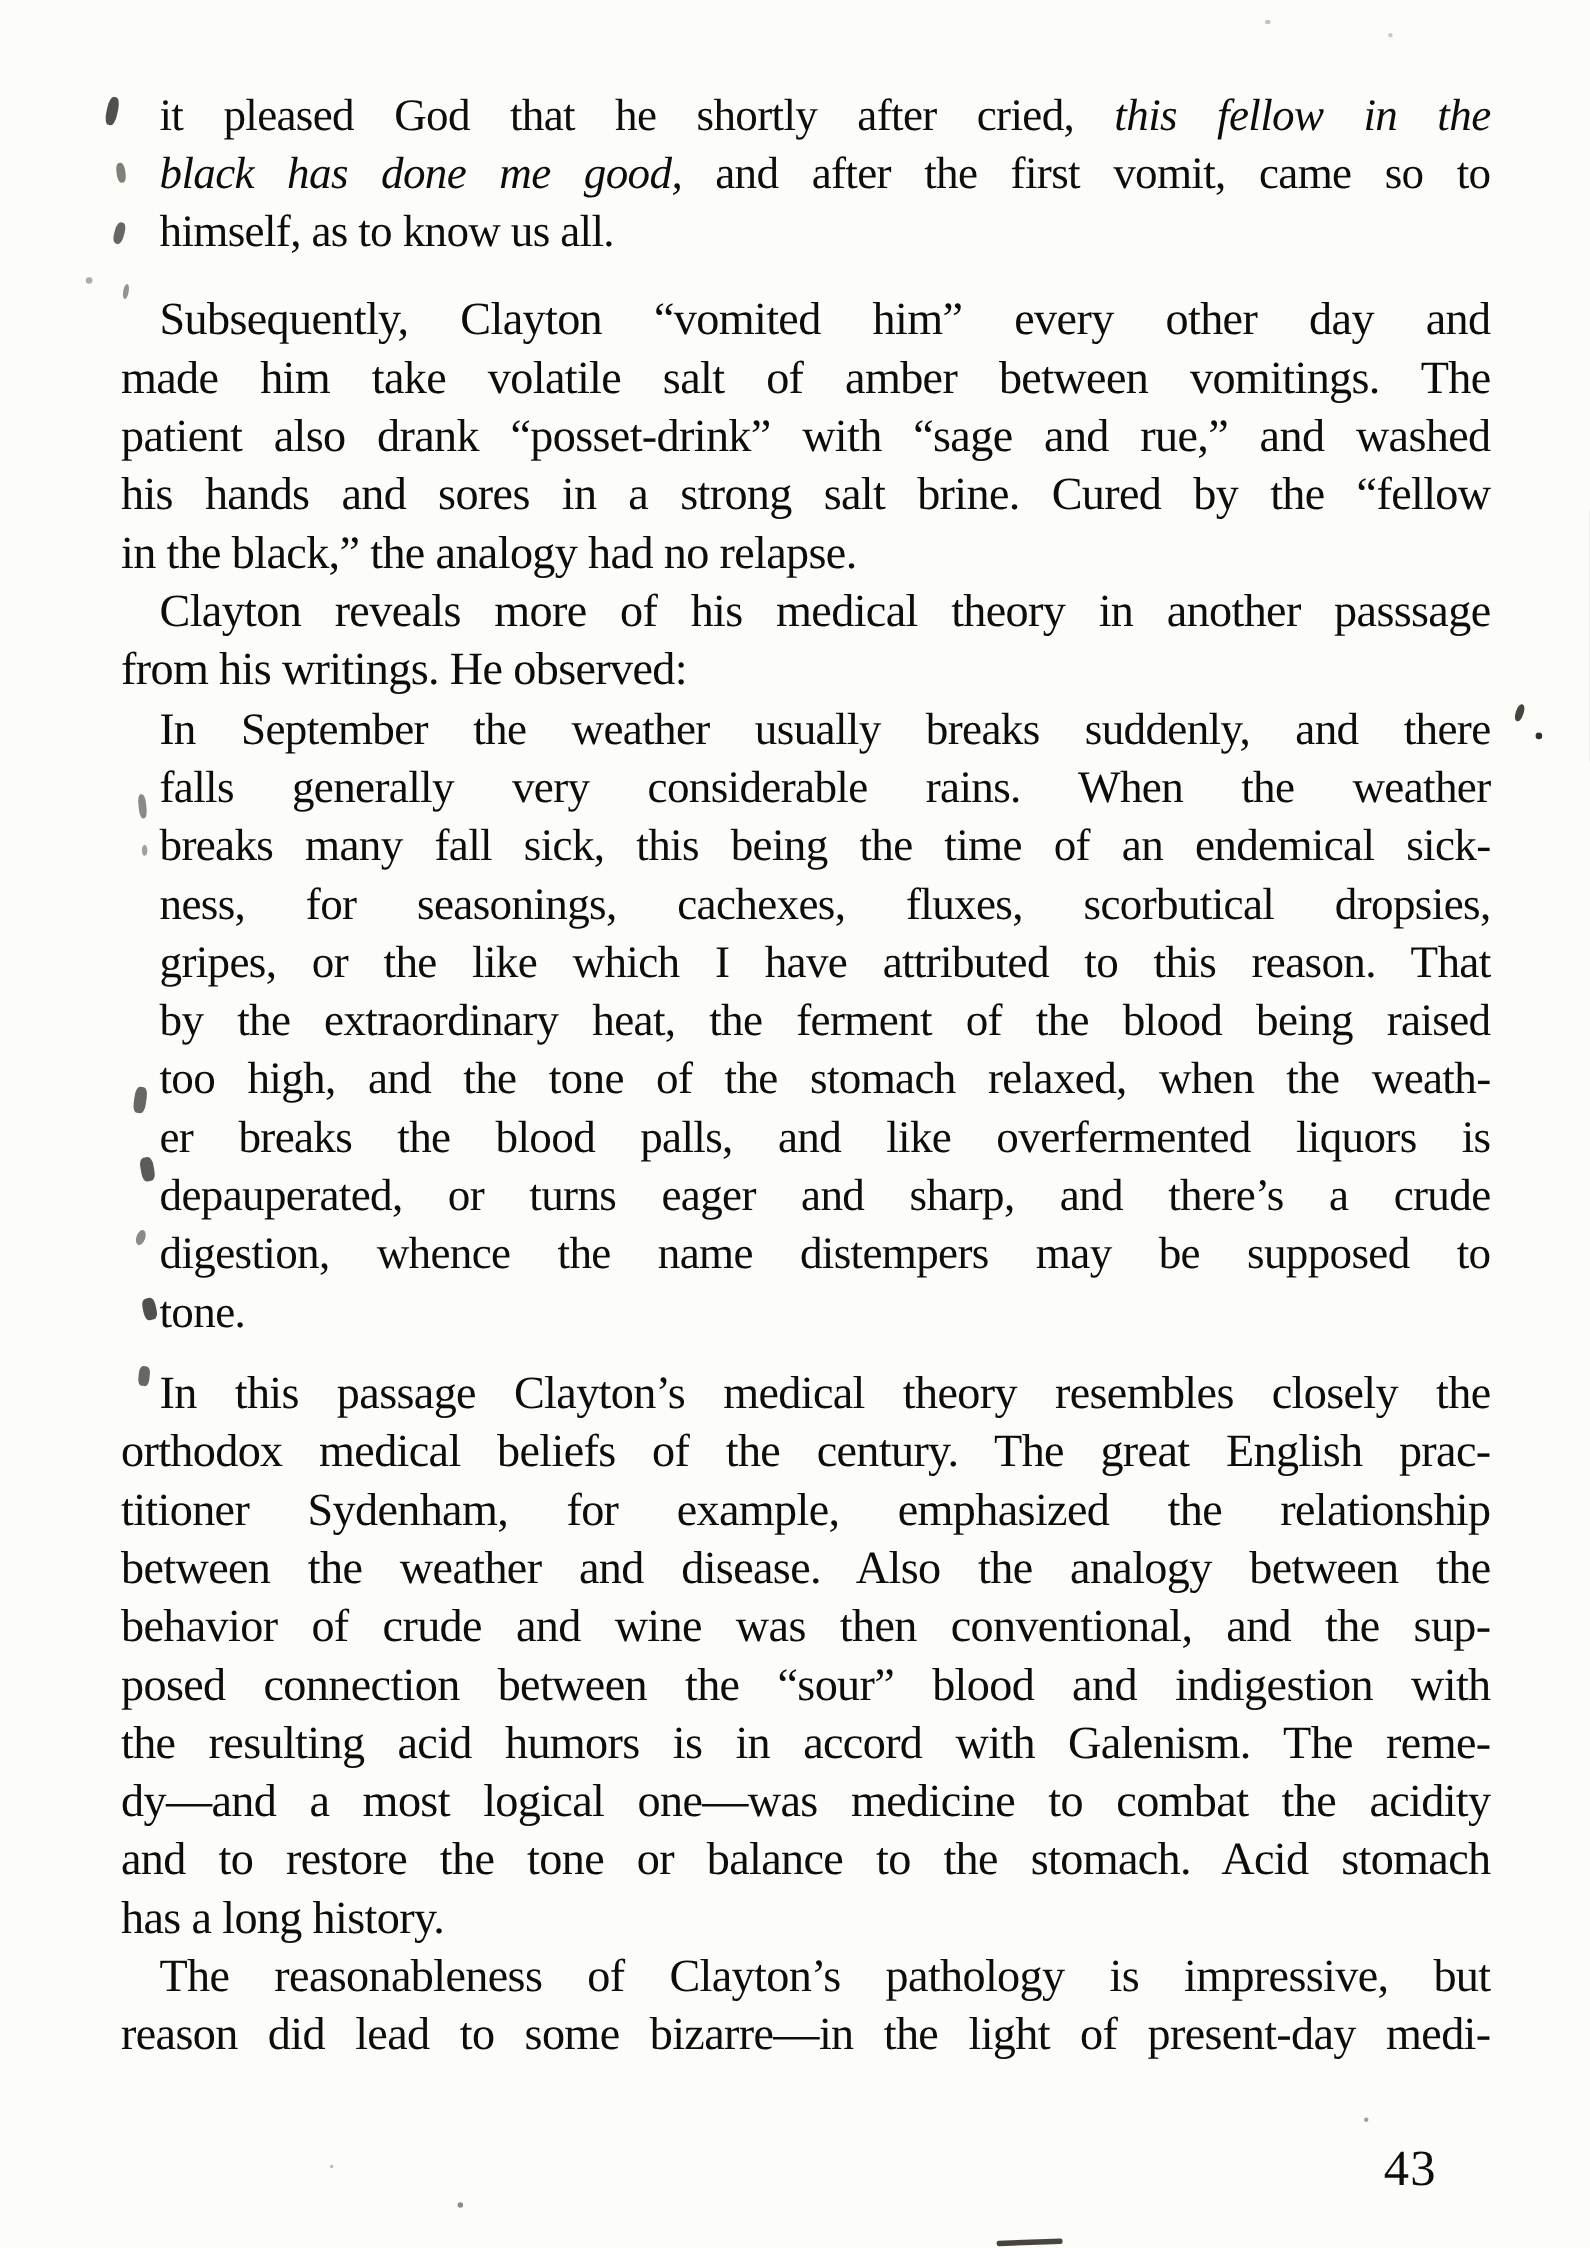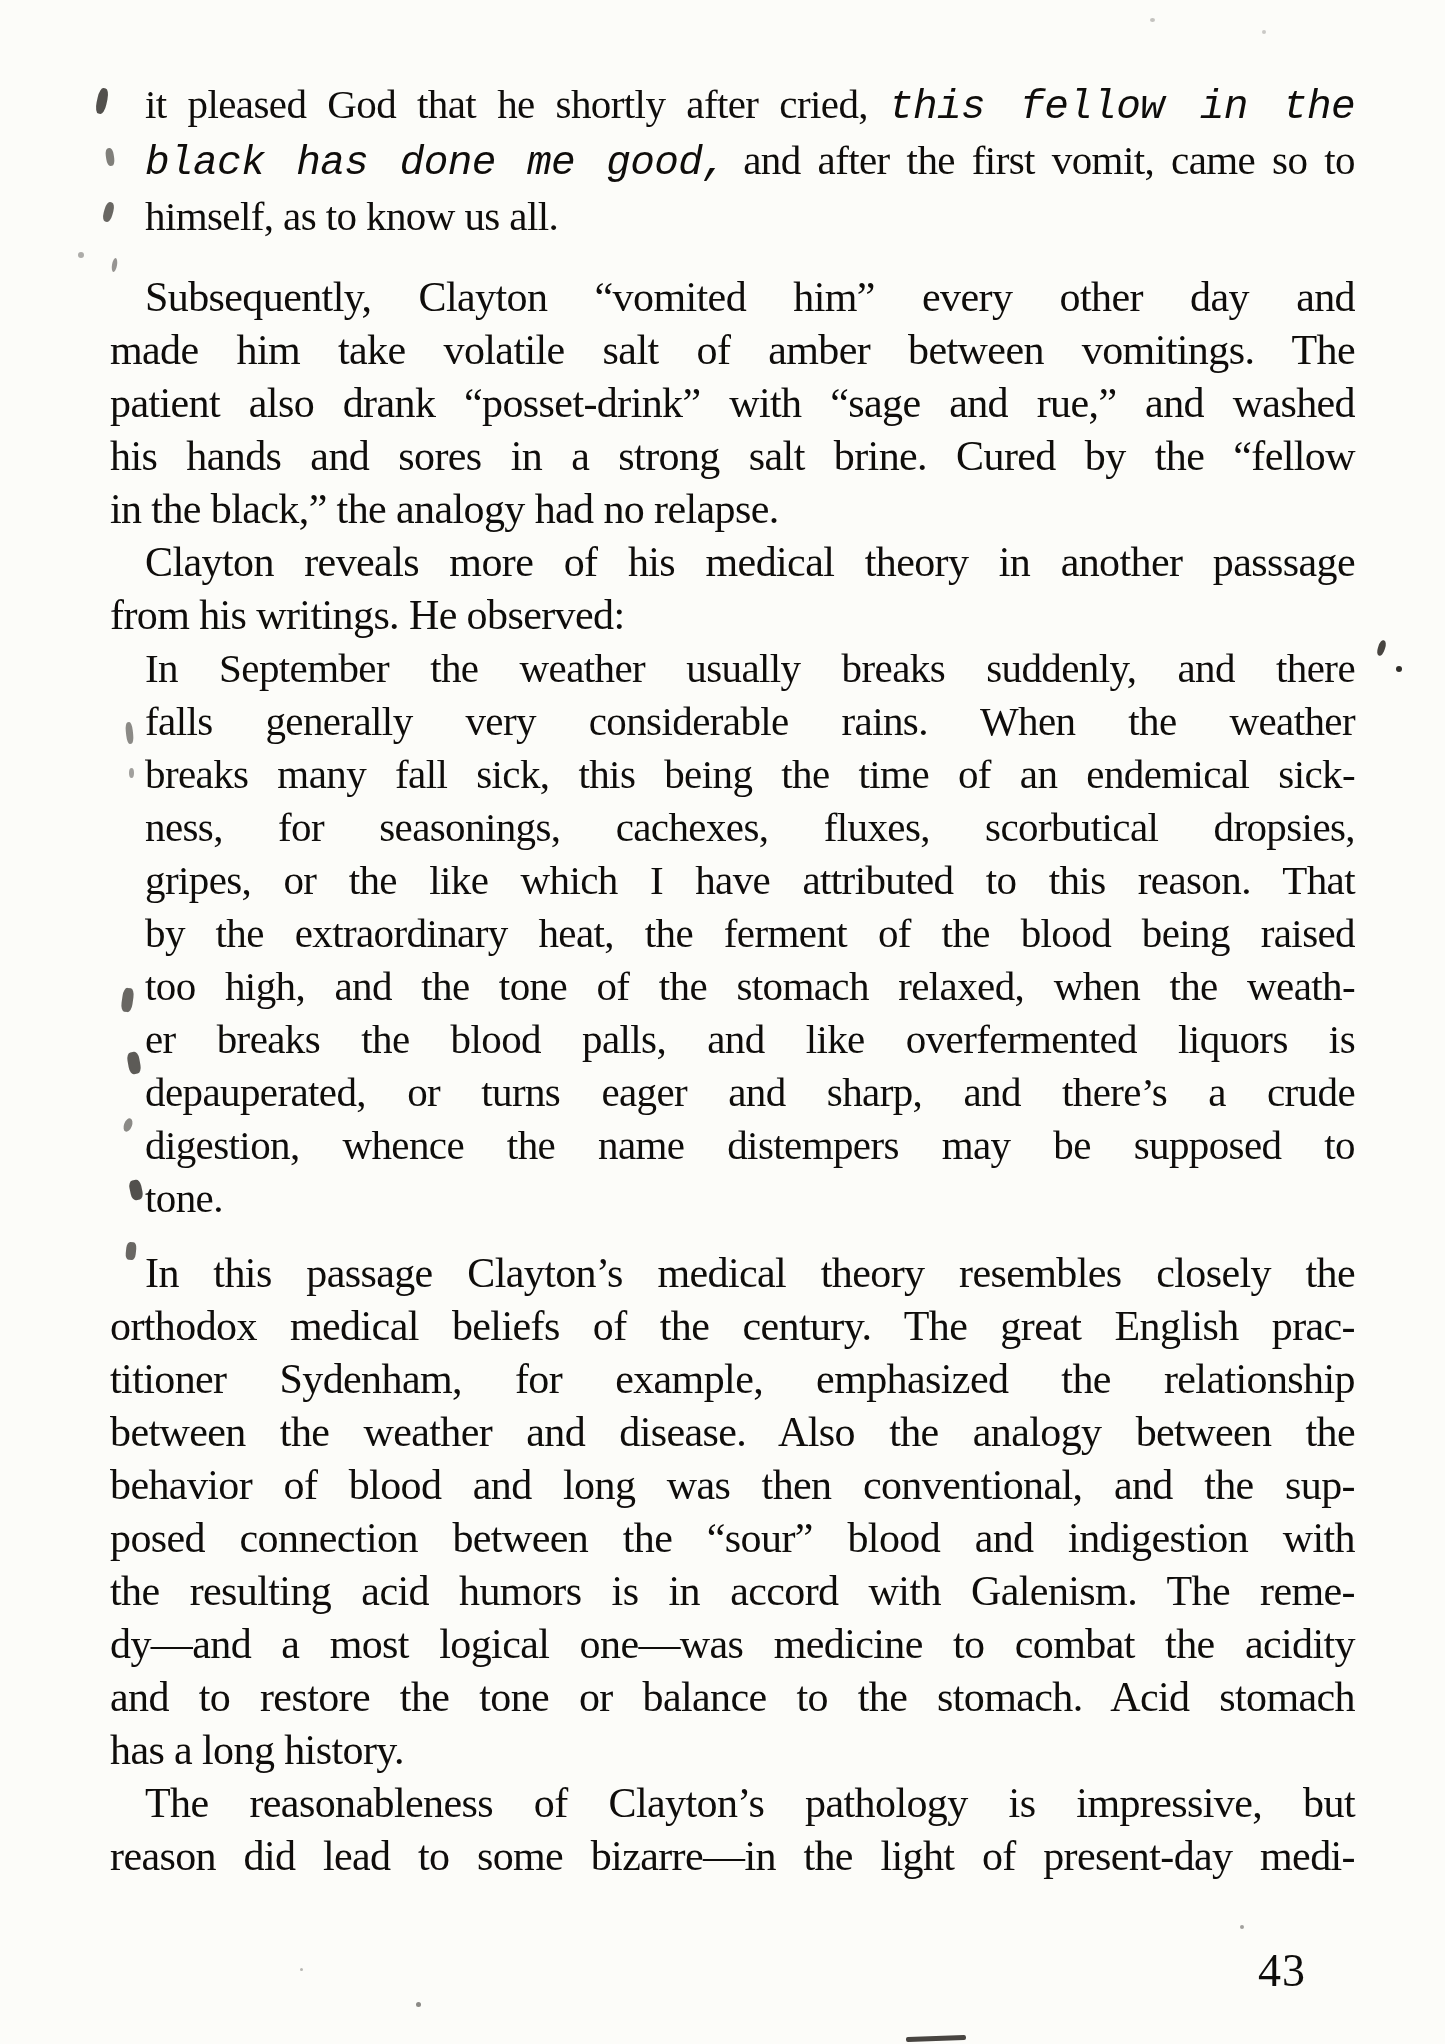--- a/index.html
+++ b/index.html
@@ -26,21 +26,21 @@
     text-align: justify;
     text-align-last: justify;
     white-space: normal;
   }
   .line.last { text-align-last: left; }
   .quote { margin-left: 35px; width: 1210px; }
   .quote .line { font-size: 41px; }
   .para .line:first-child { text-indent: 35px; }
   #quote-opening { margin-bottom: 28px; }
   #quote-september { margin-bottom: 22px; }
-  .it { font-style: italic; font-family: Liberation Mono, monospace; }
+  .it { font-style: italic; }
   .page-num {
     position: absolute;
     left: 1258px;
     top: 1944px;
     font-size: 46px;
     font-weight: 400;
     letter-spacing: 1px;
   }
   .speck {
     position: absolute;
@@ -86,21 +86,21 @@
         <div class="line"><span>depauperated, or turns eager and sharp, and there’s a crude</span></div>
         <div class="line"><span>digestion, whence the name distempers may be supposed to</span></div>
         <div class="line last"><span>tone.</span></div>
       </div>
 
     <div class="block para">
         <div class="line"><span>In this passage Clayton’s medical theory resembles closely the</span></div>
         <div class="line"><span>orthodox medical beliefs of the century. The great English prac-</span></div>
         <div class="line"><span>titioner Sydenham, for example, emphasized the relationship</span></div>
         <div class="line"><span>between the weather and disease. Also the analogy between the</span></div>
-        <div class="line"><span>behavior of blood and long was then conventional, and the sup-</span></div>
+        <div class="line"><span>behavior of crude and wine was then conventional, and the sup-</span></div>
         <div class="line"><span>posed connection between the “sour” blood and indigestion with</span></div>
         <div class="line"><span>the resulting acid humors is in accord with Galenism. The reme-</span></div>
         <div class="line"><span>dy—and a most logical one—was medicine to combat the acidity</span></div>
         <div class="line"><span>and to restore the tone or balance to the stomach. Acid stomach</span></div>
         <div class="line last"><span>has a long history.</span></div>
       </div>
 
     <div class="block para justify-all">
         <div class="line"><span>The reasonableness of Clayton’s pathology is impressive, but</span></div>
         <div class="line"><span>reason did lead to some bizarre—in the light of present-day medi-</span></div>

